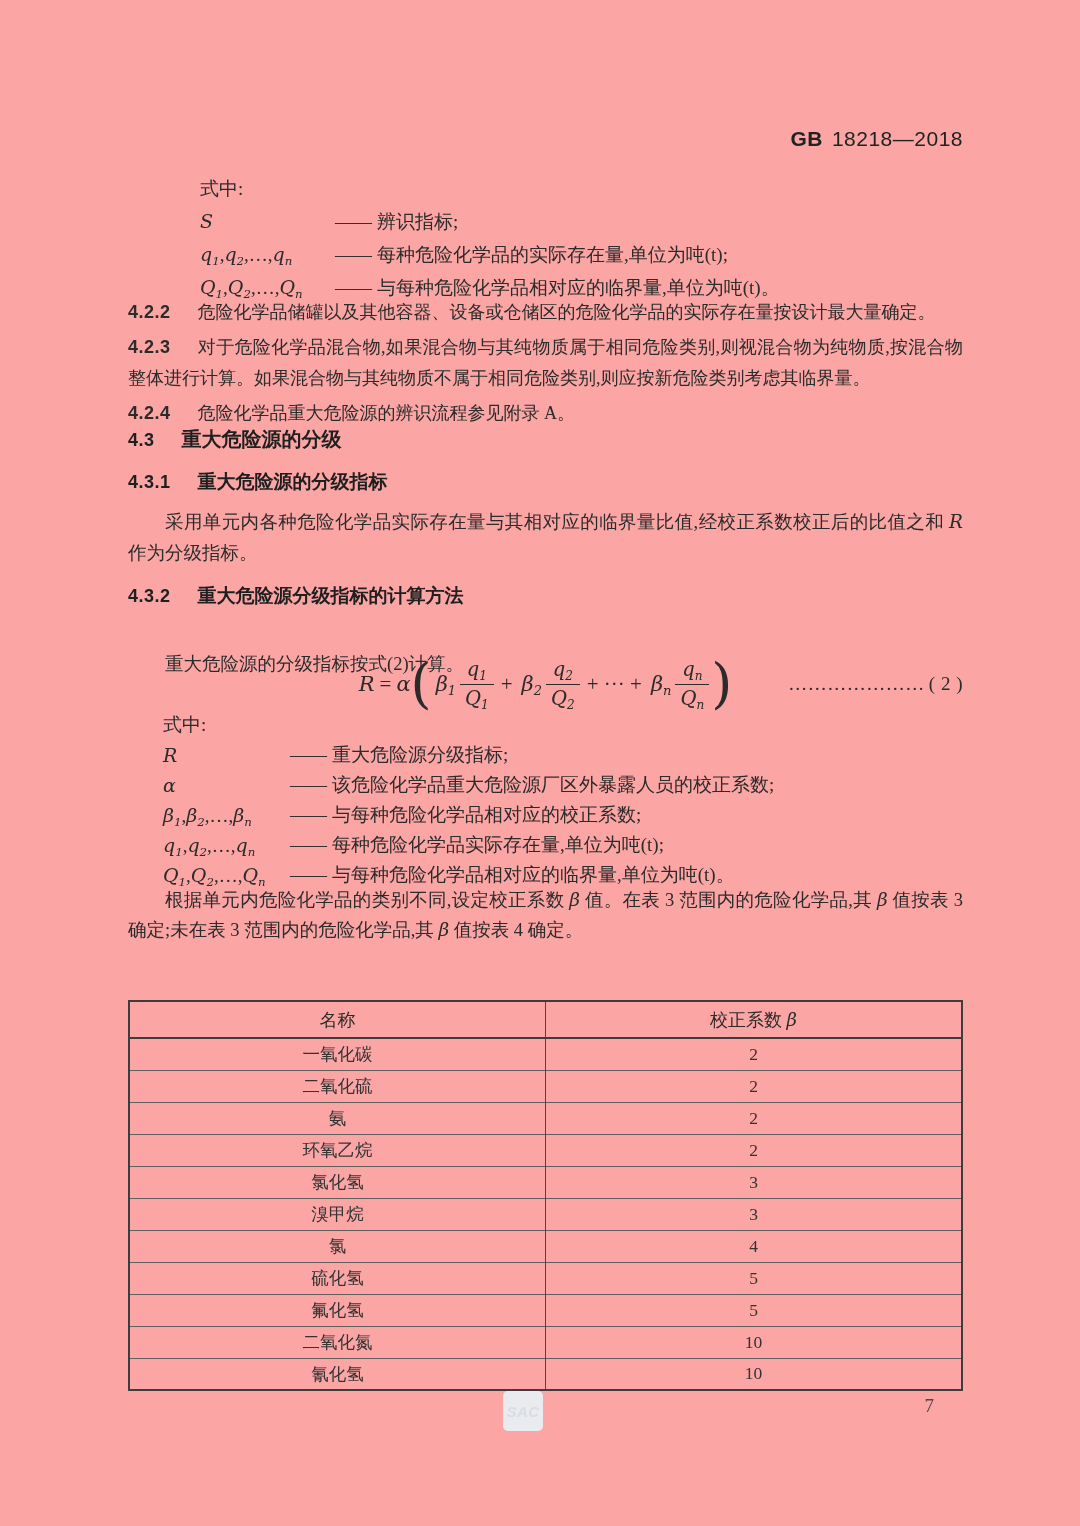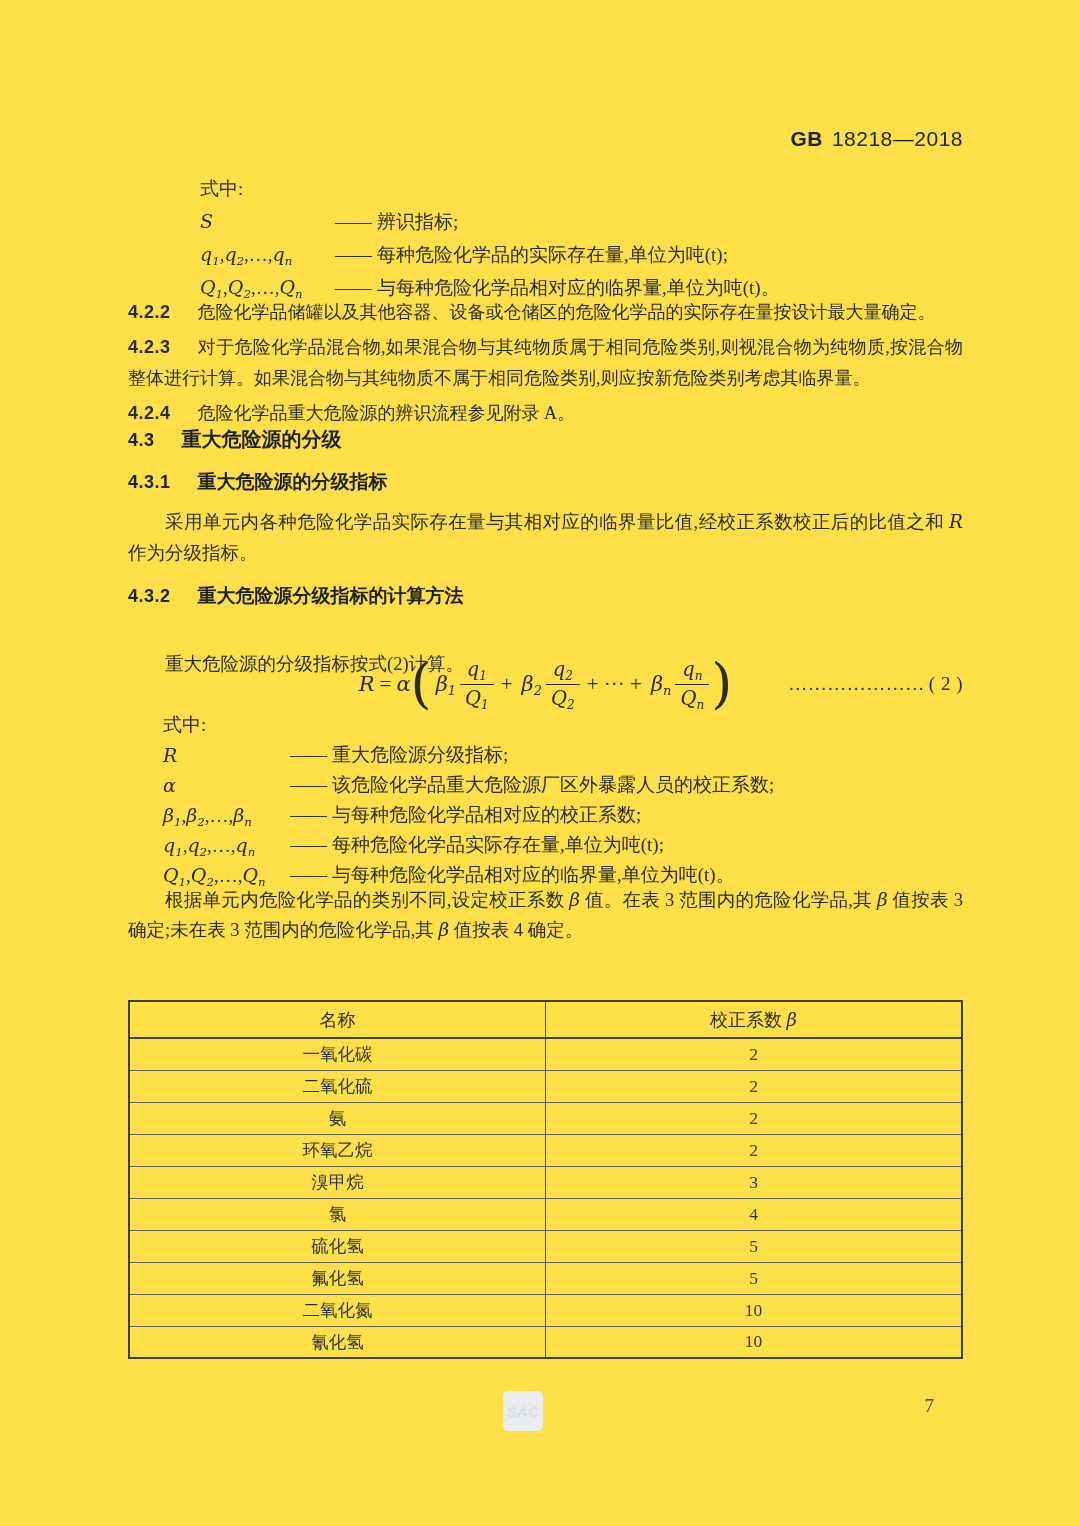--- a/index.html
+++ b/index.html
@@ -2,21 +2,21 @@
 <html><head>
 <meta charset="utf-8">
 <style>
   * { box-sizing: border-box; margin: 0; padding: 0; }
   html, body { background: #ffffff; }
   .page {
     position: relative;
     width: 1080px;
     height: 1526px;
     margin: 0 auto;
-    background: #fde047;
+    background: #fca5a5;
     color: #2b2b2b;
     font-family: "Liberation Serif", "DejaVu Serif", serif;
     overflow: hidden;
   }
   .it { font-style: italic; font-family: "DejaVu Serif", serif; }
   sub { font-size: 0.62em; vertical-align: -0.3em; line-height: 0; }
 
   
   .doc-code {
     position: absolute; top: 127px; left: 128px; width: 835px;
@@ -236,20 +236,24 @@
         </tr>
       <tr>
           <td>氨</td>
           <td>2</td>
         </tr>
       <tr>
           <td>环氧乙烷</td>
           <td>2</td>
         </tr>
       <tr>
+          <td>氯化氢</td>
+          <td>3</td>
+        </tr>
+      <tr>
           <td>溴甲烷</td>
           <td>3</td>
         </tr>
       <tr>
           <td>氯</td>
           <td>4</td>
         </tr>
       <tr>
           <td>硫化氢</td>
           <td>5</td>

